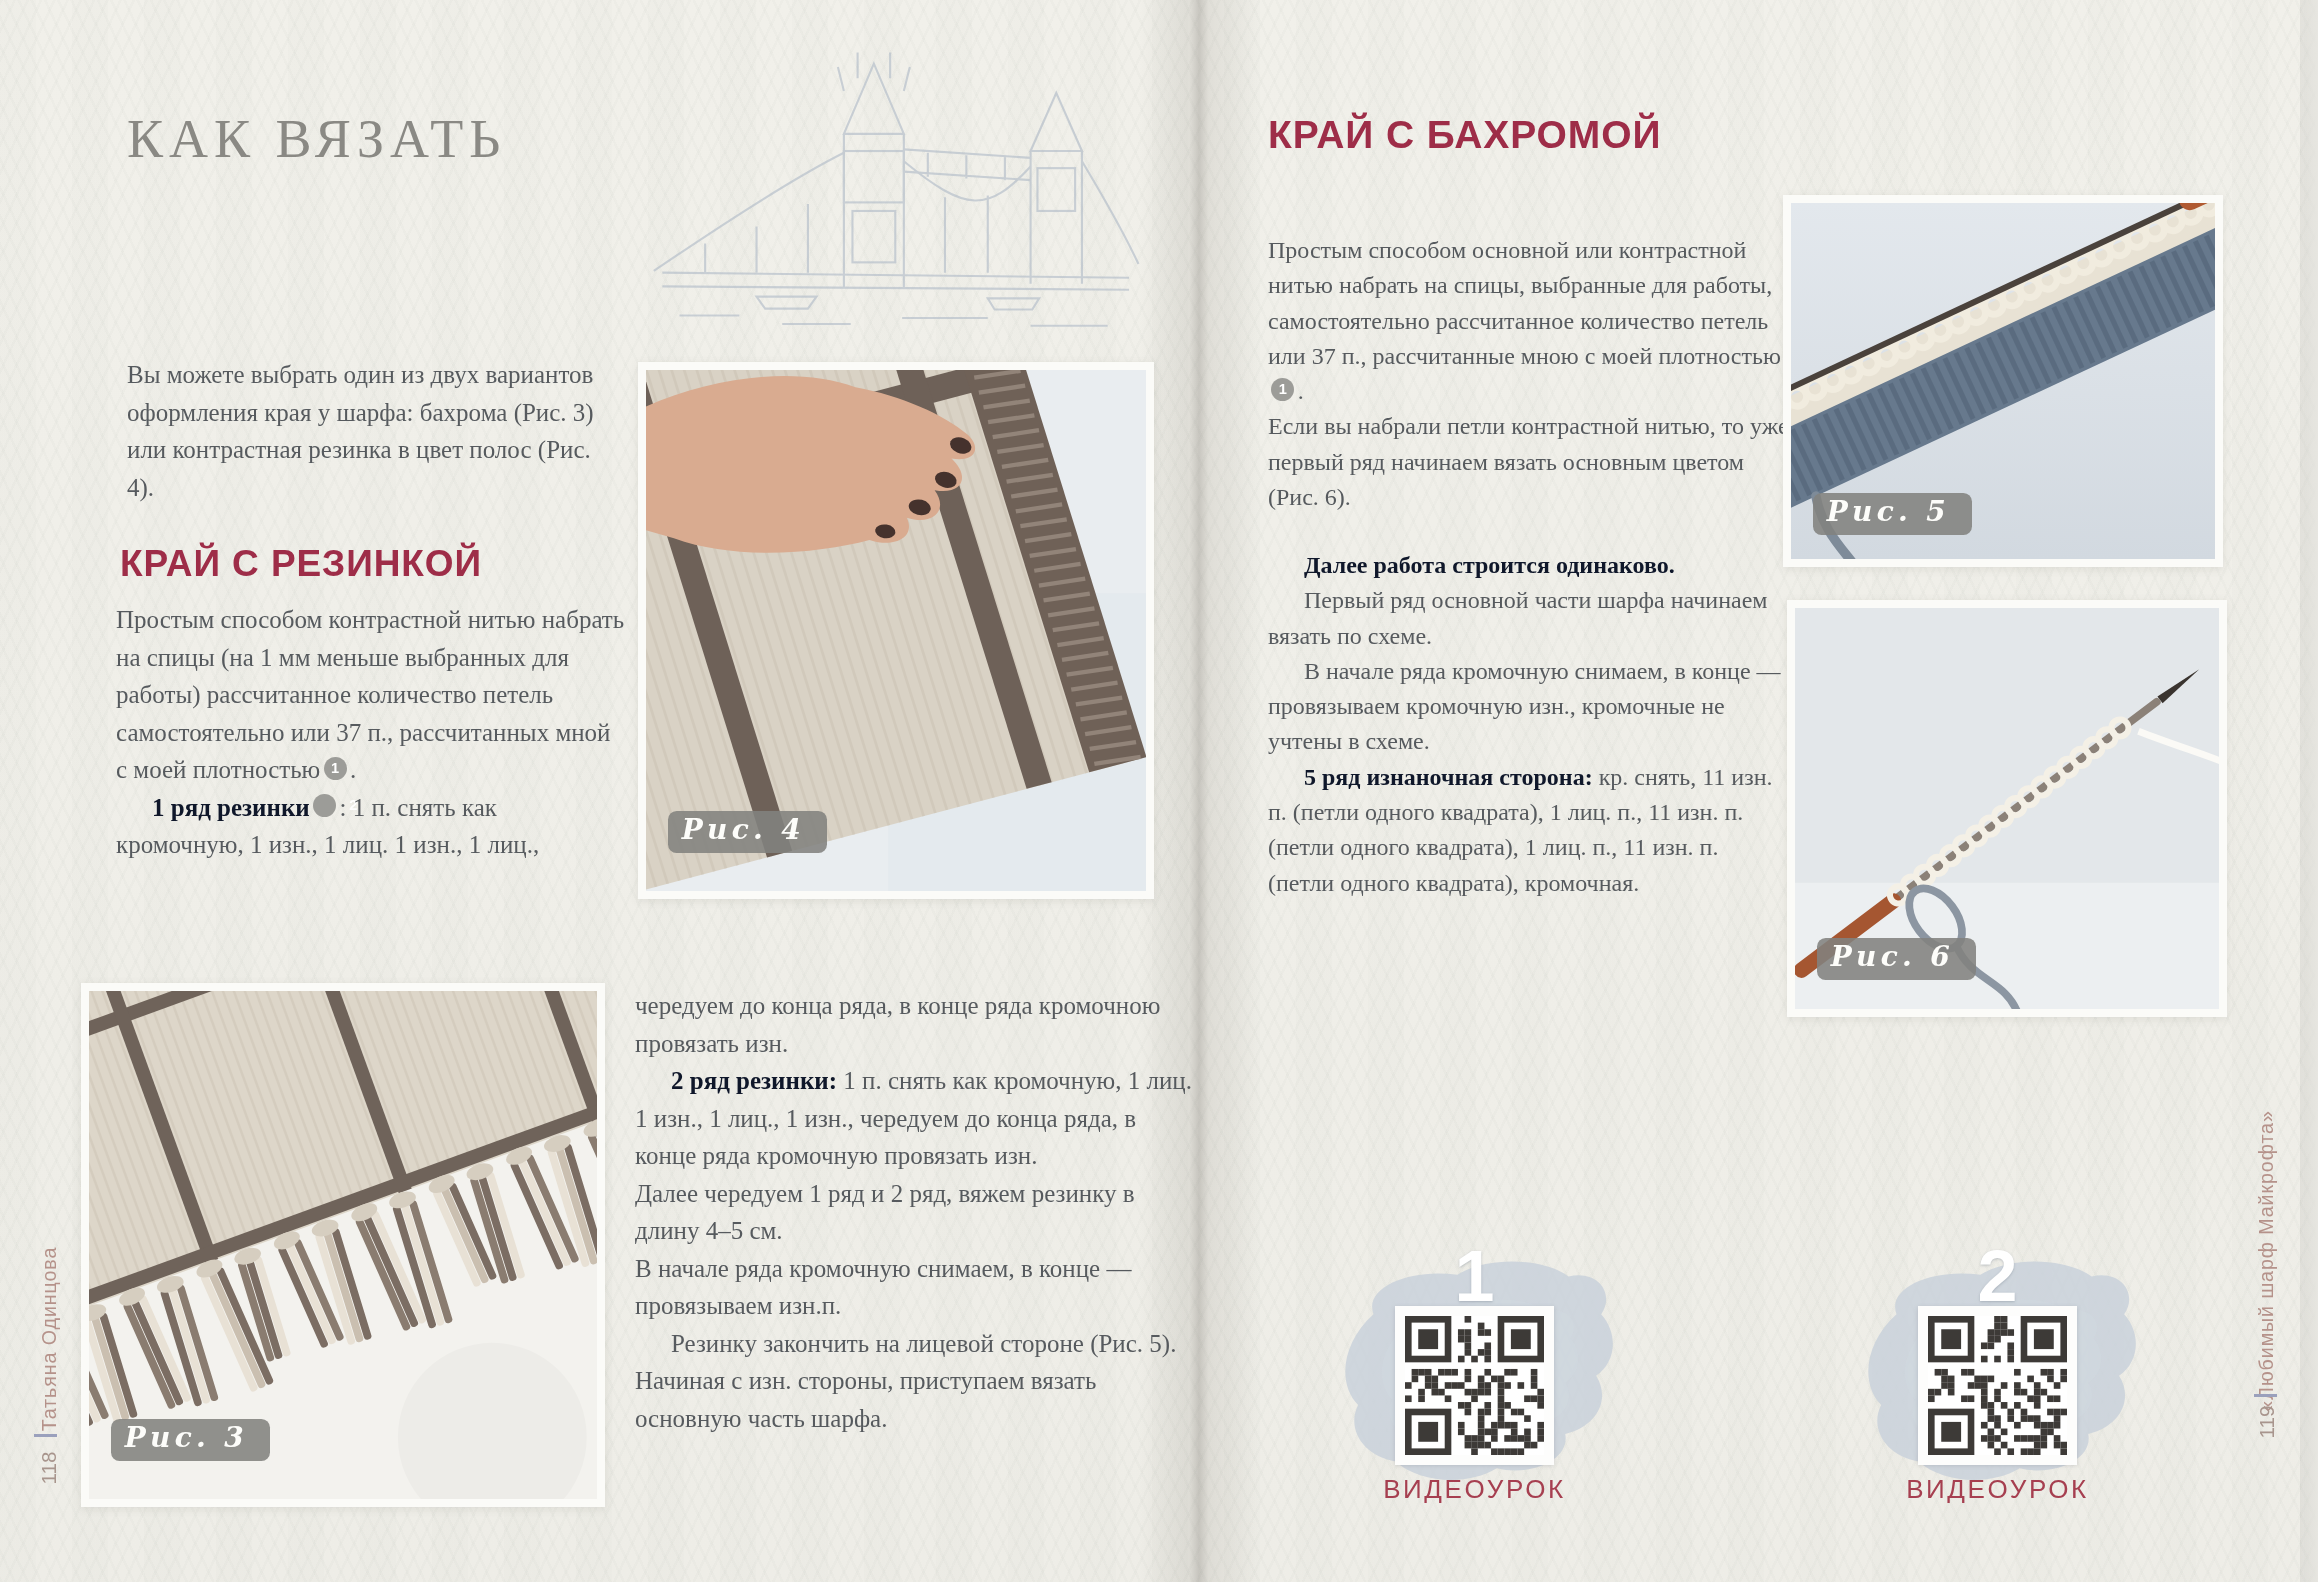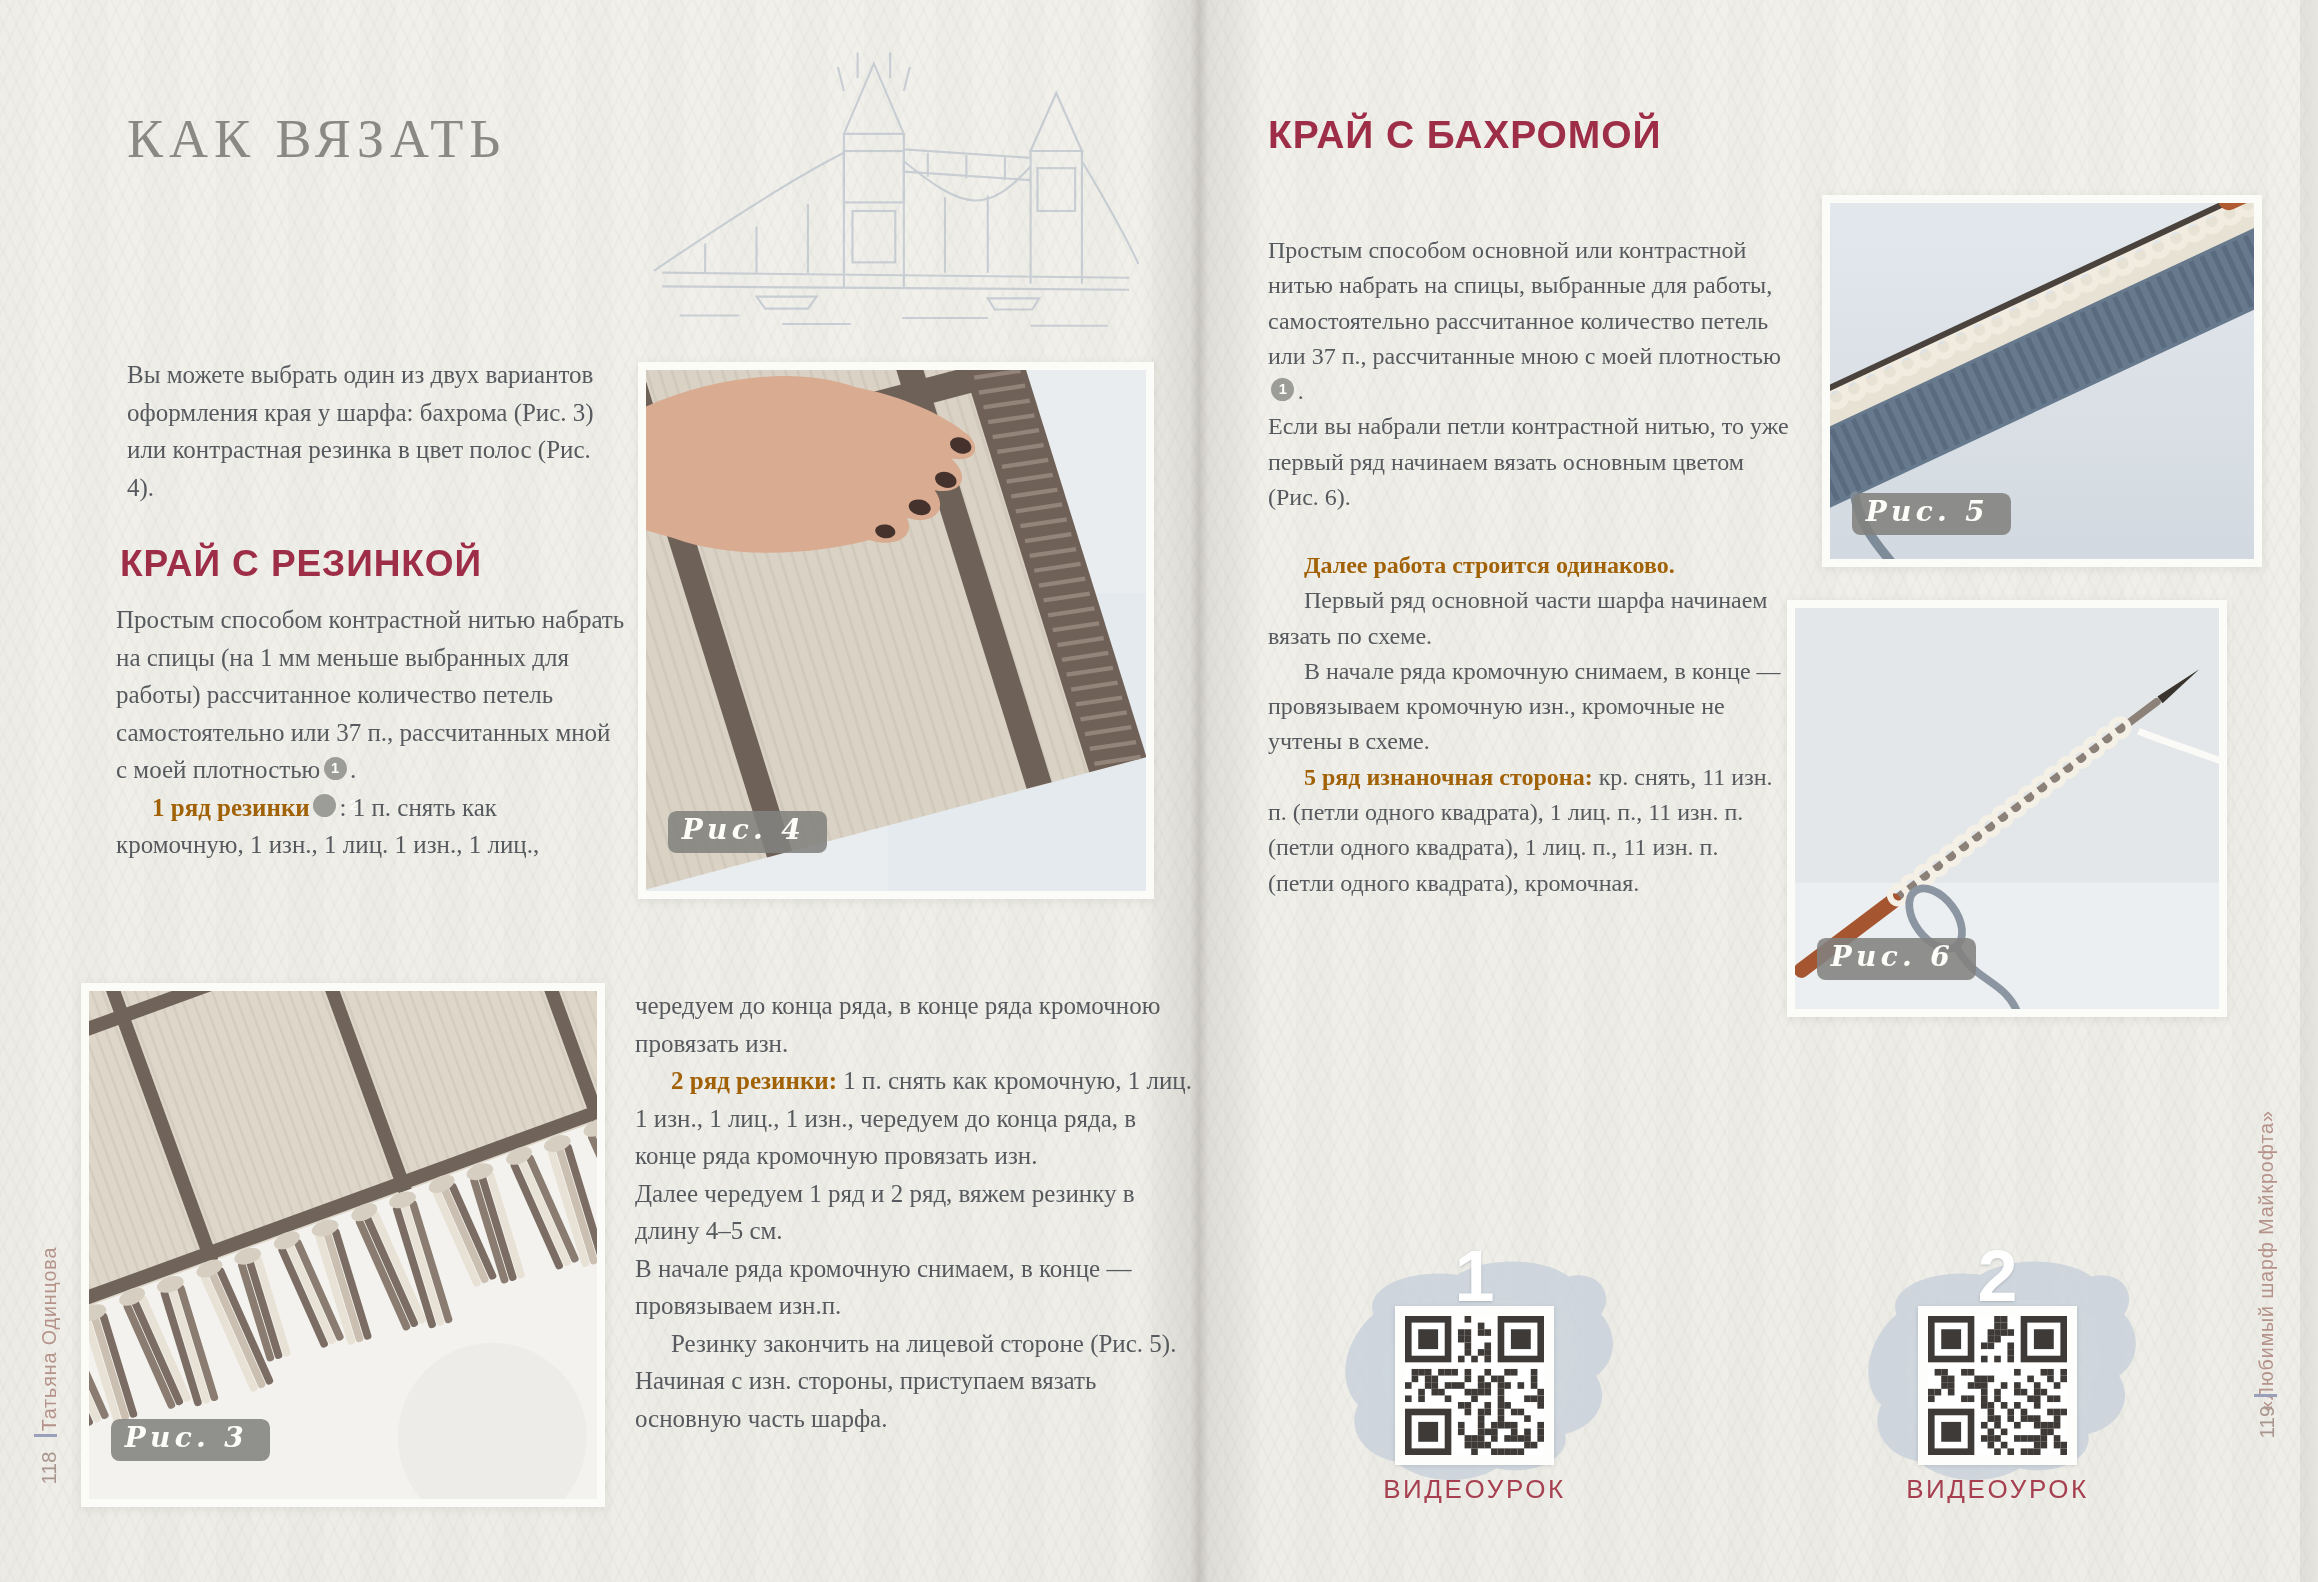--- a/index.html
+++ b/index.html
@@ -17,21 +17,21 @@
   .right-deckle{position:absolute;right:0;top:0;width:19px;height:100%;
     background:linear-gradient(90deg, rgba(0,0,0,.06), #e7e6e1);}
   
   .booktitle{position:absolute;left:127px;top:108px;font-size:54px;letter-spacing:6px;
     color:#8a8984;font-family:"Liberation Serif",serif;}
   .red-h{position:absolute;font-family:"Liberation Sans",sans-serif;font-weight:700;
     color:#9e2d48;letter-spacing:0.9px;}
   .col{position:absolute;font-size:25px;line-height:1.5;color:#565a5e;}
   .col p{margin:0;}
   .col p.ind{text-indent:36px;}
-  .col b{color:#a16207;}
+  .col b{color:#0f172a;}
   .fnbadge{display:inline-block;width:23px;height:23px;border-radius:50%;background:#9c9c98;
     color:#fff;font-family:"Liberation Sans",sans-serif;font-size:14.6px;font-weight:700;
     line-height:23px;text-align:center;vertical-align:5.1px;margin:0 3.4px;}
   
   .fig{position:absolute;box-sizing:border-box;border:8.6px solid #fbfbf8;
     box-shadow:0 1.7px 8.6px rgba(90,90,80,.12);overflow:hidden;}
   .fig svg{display:block;width:100%;height:100%;}
   .figcap{position:absolute;left:22px;bottom:38px;background:rgba(130,130,126,.88);
     color:#fdfdfa;font-family:"DejaVu Serif",serif;font-style:italic;font-weight:700;
     font-size:28px;padding:2.6px 22px 6.9px 13.7px;border-radius:8.6px;letter-spacing:4.3px;}
@@ -404,21 +404,21 @@
 
   <div class="col" style="left:1268px;top:233px;width:521px;font-size:24px;line-height:1.47;">
     <p><span>Простым способом основной или контрастной нитью набрать на спицы, выбранные для работы, самостоятельно рассчитанное количество петель или 37 п., рассчитанные мною с моей плотностью</span><span class="fnbadge">1</span><span>.</span></p>
     <p>Если вы набрали петли контрастной нитью, то уже первый ряд начинаем вязать основным цветом (Рис. 6).</p>
     <p class="ind" style="margin-top:33px;"><b>Далее работа строится одинаково.</b></p>
     <p class="ind">Первый ряд основной части шарфа начинаем вязать по схеме.</p>
     <p class="ind">В начале ряда кромочную снимаем, в конце — провязываем кромочную изн., кромочные не учтены в схеме.</p>
     <p class="ind"><b>5 ряд изнаночная сторона:</b><span> кр. снять, 11 изн. п. (петли одного квадрата), 1 лиц. п., 11 изн. п. (петли одного квадрата), 1 лиц. п., 11 изн. п. (петли одного квадрата), кромочная.</span></p>
   </div>
 
-  <div class="fig" style="left:1822px;top:195px;width:440px;height:372px;">
+  <div class="fig" style="left:1783px;top:195px;width:440px;height:372px;">
     <svg viewBox="0 0 494 414" preserveAspectRatio="none">
       <defs>
           <linearGradient id="g5" x1="0" y1="0" x2="0" y2="1">
         <stop offset="0" stop-color="#e3e8ed"></stop>
             <stop offset="1" stop-color="#d2d9e0"></stop>
           </linearGradient>
         </defs>
       <rect width="494" height="414" fill="url(#g5)"></rect>
       <g transform="rotate(-25 247 205)">
         <rect x="-60" y="118" width="660" height="36" fill="#e8e2d4"></rect>

